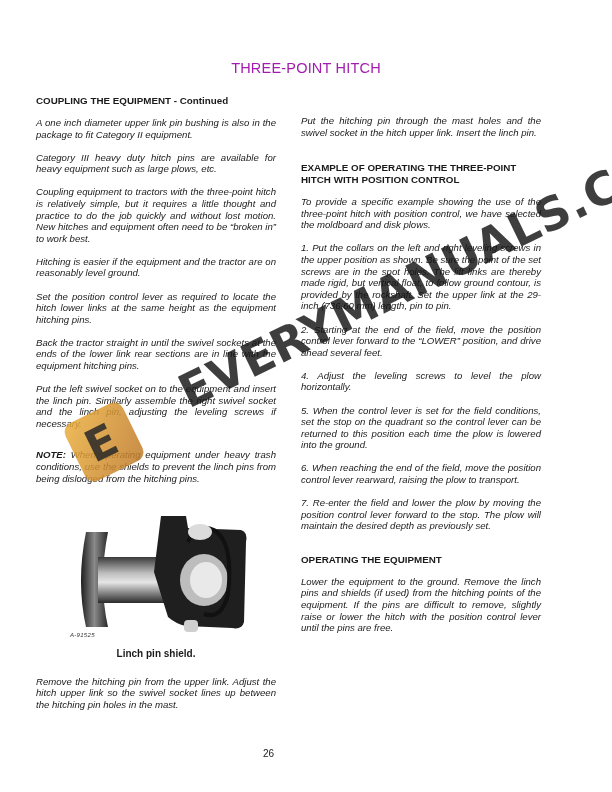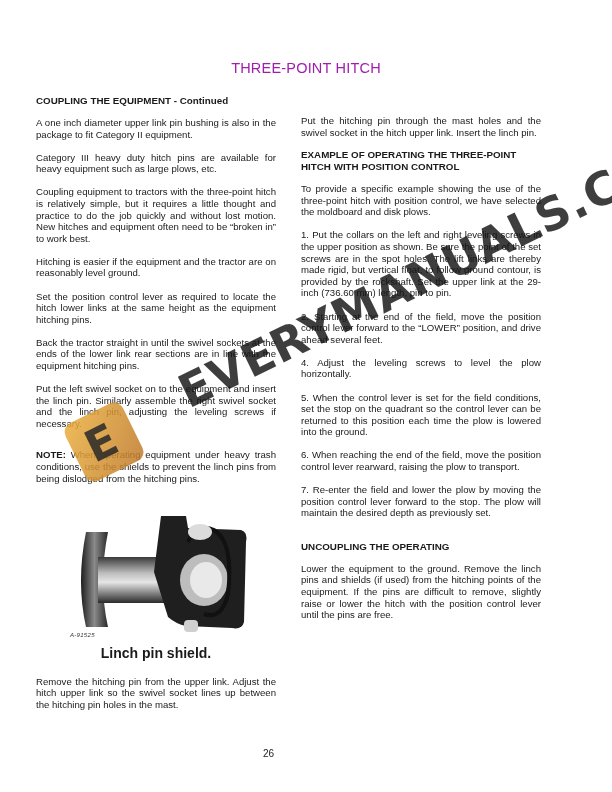--- a/index.html
+++ b/index.html
@@ -16,32 +16,32 @@
   .col {
     position: absolute; top: 95px; width: 240px;
     font-size: 9.6px; line-height: 11.6px;
   }
   .col.left { left: 36px; }
   .col.right { left: 301px; top: 115px; }
   .heading {
     font-weight: bold; font-size: 9.8px; line-height: 12px; margin: 0 0 10px 0;
   }
   .heading .cont { font-weight: bold; }
-  p { margin: 0 0 11.5px 0; text-align: justify; }
+  p { margin: 0 0 11.5px 0; text-align: justify; font-style: italic; }
   .note-label { font-weight: bold; }
   .figure {
     position: relative; width: 240px; height: 132px; margin: 18px 0 0 0;
   }
   .figure svg { position: absolute; left: 0; top: 0; }
   .fig-id {
     position: absolute; left: 34px; top: 128px; font-size: 6px; font-style: italic;
     color: #333; letter-spacing: 0.3px;
   }
   .caption {
-    text-align: center; font-weight: bold; font-size: 14px; margin: 14px 0 16px 0;
+    text-align: center; font-weight: bold; font-size: 10px; margin: 14px 0 16px 0;
   }
   .page-number {
     position: absolute; left: 0; width: 537px; top: 748px; text-align: center;
     font-size: 10px; color: #222;
   }
   .watermark {
     position: absolute; left: 60px; top: 290px; width: 480px; height: 200px;
     pointer-events: none;
   }
   .wm-text {
@@ -109,30 +109,30 @@
       <ellipse cx="164" cy="30" rx="12" ry="8" fill="#dcdcdc"></ellipse>
       <rect x="148" y="118" width="14" height="12" rx="4" fill="#cfcfcf"></rect>
     </svg>
     <div class="fig-id">A-91525</div>
   </div>
   <div class="caption">Linch pin shield.</div>
   <p>Remove the hitching pin from the upper link. Adjust the hitch upper link so the swivel socket lines up between the hitching pin holes in the mast.</p>
 </div>
 
 <div class="col right">
-  <p style="margin-bottom:11px;">Put the hitching pin through the mast holes and the swivel socket in the hitch upper link. Insert the linch pin.</p>
+  <p style="margin-bottom:24px;">Put the hitching pin through the mast holes and the swivel socket in the hitch upper link. Insert the linch pin.</p>
   <div class="heading">EXAMPLE OF OPERATING THE THREE-POINT HITCH WITH POSITION CONTROL</div>
   <p>To provide a specific example showing the use of the three-point hitch with position control, we have selected the moldboard and disk plows.</p>
   <p>1. Put the collars on the left and right leveling screws in the upper position as shown. Be sure the point of the set screws are in the spot holes. The lift links are thereby made rigid, but vertical float, to follow ground contour, is provided by the rockshaft. Set the upper link at the 29-inch (736.60 mm) length, pin to pin.</p>
   <p>2. Starting at the end of the field, move the position control lever forward to the “LOWER” position, and drive ahead several feet.</p>
   <p>4. Adjust the leveling screws to level the plow horizontally.</p>
   <p>5. When the control lever is set for the field conditions, set the stop on the quadrant so the control lever can be returned to this position each time the plow is lowered into the ground.</p>
   <p>6. When reaching the end of the field, move the position control lever rearward, raising the plow to transport.</p>
   <p style="margin-bottom:22px;">7. Re-enter the field and lower the plow by moving the position control lever forward to the stop. The plow will maintain the desired depth as previously set.</p>
-  <div class="heading">UNCOUPLING THE OPERATING</div>
+  <div class="heading">OPERATING THE EQUIPMENT</div>
   <p>Lower the equipment to the ground. Remove the linch pins and shields (if used) from the hitching points of the equipment. If the pins are difficult to remove, slightly raise or lower the hitch with the position control lever until the pins are free.</p>
 </div>
 
 <div class="page-number">26</div>
 
 <div class="watermark">
   <div class="wm-logo">
     <span class="e">E</span>
   </div>
   <div class="wm-text">EVERYMANUALS.COM</div>

